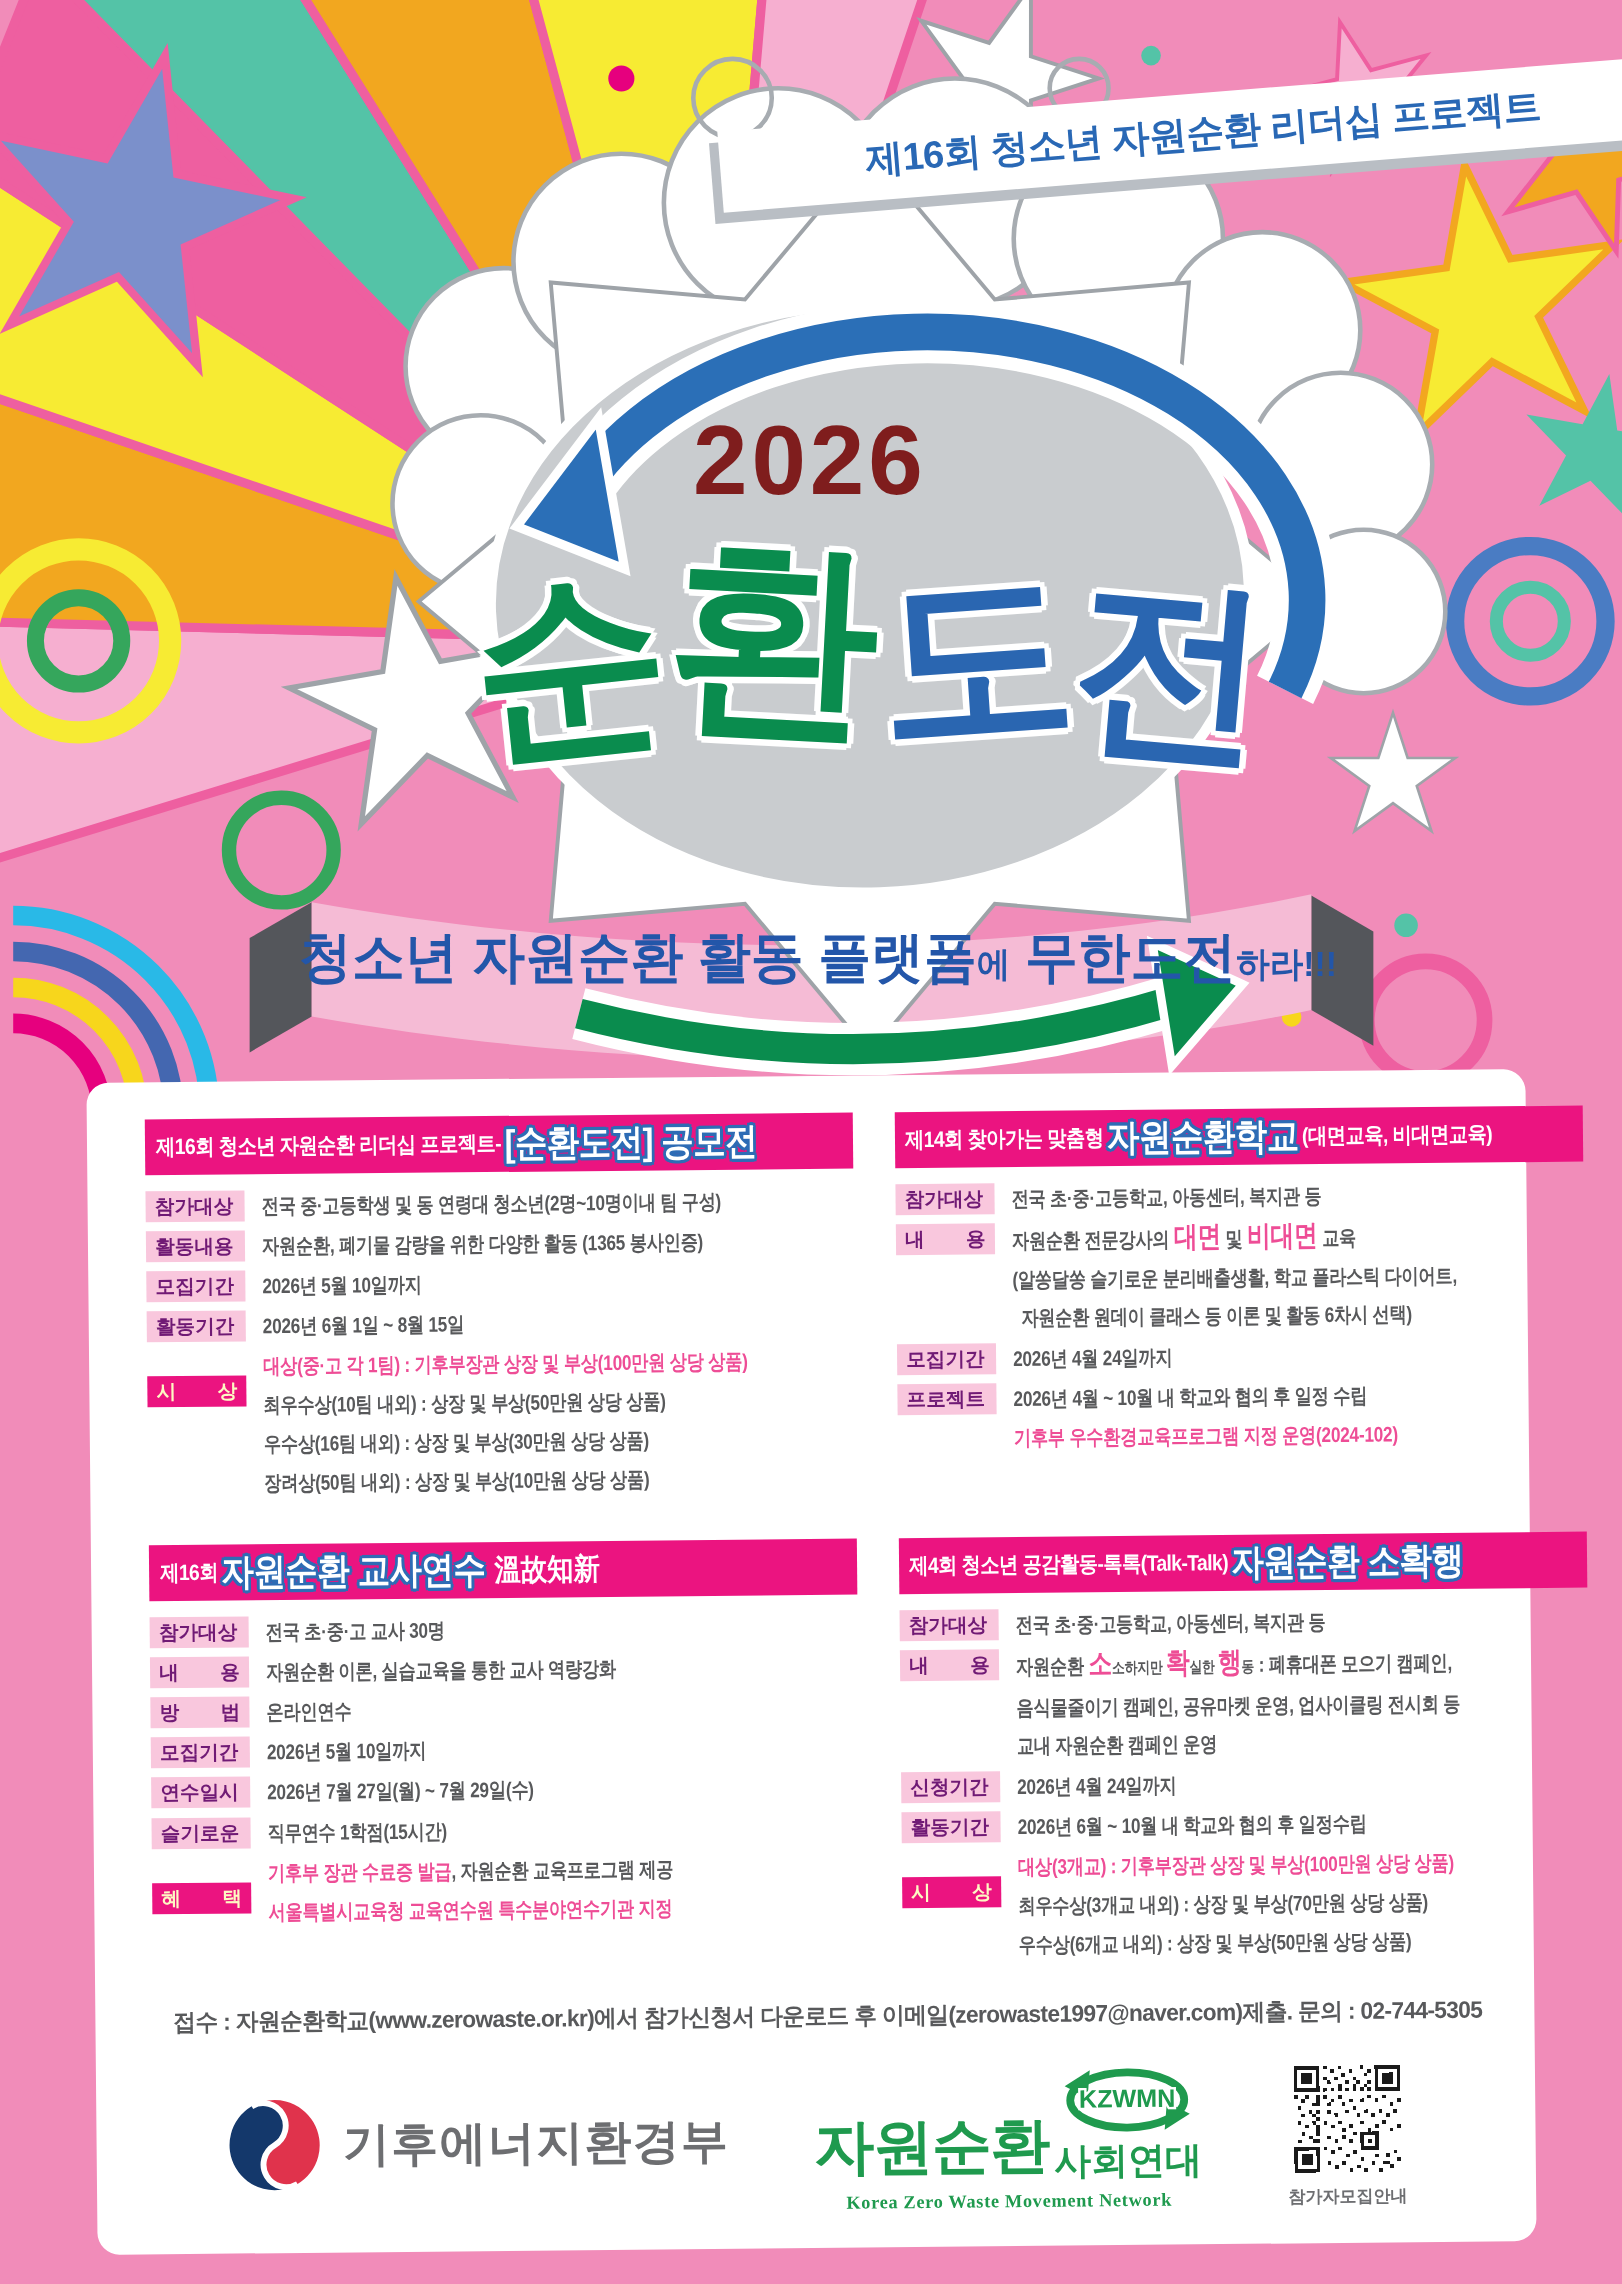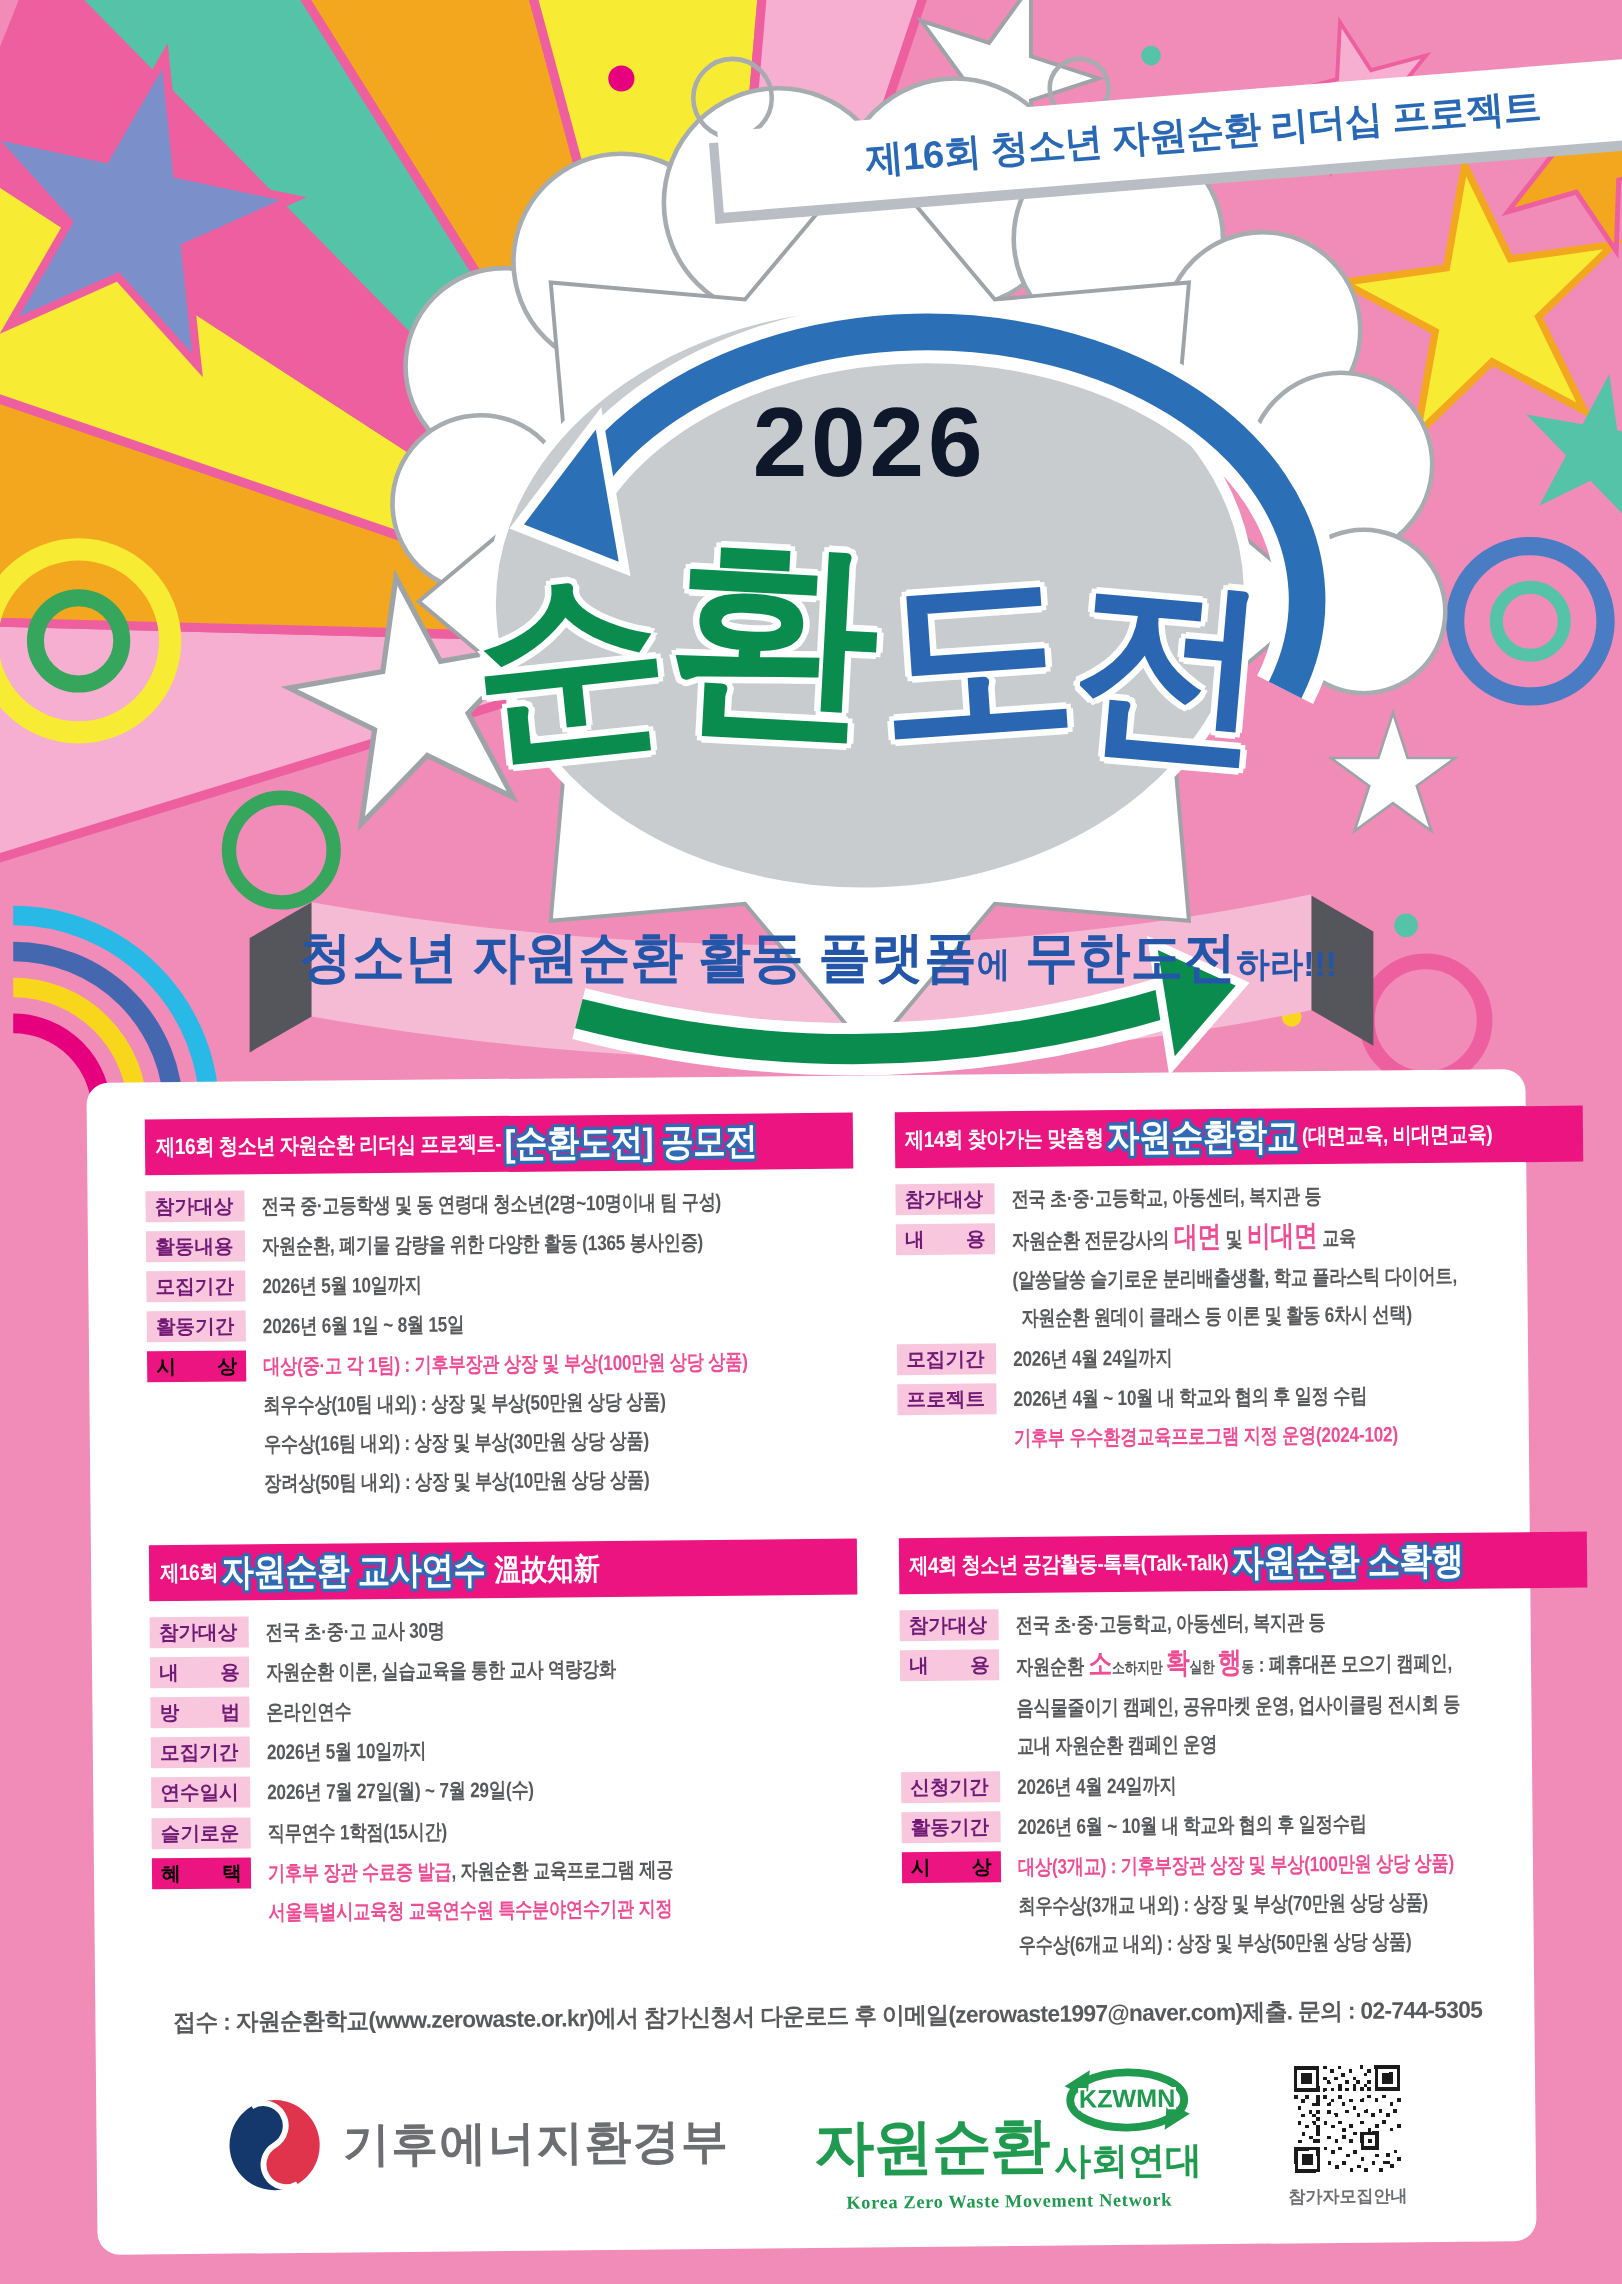--- a/index.html
+++ b/index.html
@@ -7,22 +7,22 @@
           font-family:"Liberation Sans","DejaVu Sans",sans-serif;}
   .layer{position:absolute;left:0;top:0;}
 
   
   .top-banner{position:absolute;left:719px;top:93px;width:968px;height:81px;background:#fff;
       transform:rotate(-4.6deg);box-shadow:-9.2px 10.5px 0 #b9bec4;display:flex;align-items:center;
       justify-content:center;z-index:6;}
   .top-banner span{font-size:38px;font-weight:800;color:#2968B5;letter-spacing:-0.7px;white-space:nowrap;}
 
   
-  .year{position:absolute;left:693px;top:386px;width:353px;text-align:center;z-index:5;
-        font-size:98px;font-weight:800;color:#0f172a;letter-spacing:3.9px;}
+  .year{position:absolute;left:693px;top:404px;width:353px;z-index:5;
+        font-size:98px;font-weight:800;color:#7f1d1d;letter-spacing:3.9px;}
   .title{position:absolute;left:445px;top:543px;width:850px;text-align:center;z-index:5;line-height:1;}
   .title span{display:inline-block;font-size:196px;font-weight:800;
      text-shadow:-6.5px 0 0 #fff,6.5px 0 0 #fff,0 -6.5px 0 #fff,0 6.5px 0 #fff,
                  -4.6px -4.6px 0 #fff,4.6px -4.6px 0 #fff,-4.6px 4.6px 0 #fff,4.6px 4.6px 0 #fff;}
   .t-g{color:#0A8C4E}.t-b{color:#2A66B1}
   .c1{transform:rotate(-6deg) translateY(10.5px);}
   .c2{transform:rotate(3deg) translateY(-10.5px);font-size:211px !important;}
   .c3{transform:rotate(-4deg) translateY(2.6px);}
   .c4{transform:rotate(5deg) translateY(14.4px);}
 
@@ -42,21 +42,21 @@
   .hpre,.hsuf{font-size:22px;color:#fff;font-weight:800;letter-spacing:-0.7px;}
   .hem{font-size:37px;color:#fff;font-weight:800;letter-spacing:-0.7px;margin:0 3.9px;
      text-shadow:-3.3px 0 0 #2E6CB5,3.3px 0 0 #2E6CB5,0 -3.3px 0 #2E6CB5,0 3.3px 0 #2E6CB5,
                  -2.6px -2.6px 0 #2E6CB5,2.6px -2.6px 0 #2E6CB5,-2.6px 2.6px 0 #2E6CB5,2.6px 2.6px 0 #2E6CB5;}
   .hsuf-cjk{font-size:30px;color:#fff;font-weight:800;margin-left:6.5px;}
 
   .row{display:flex;align-items:flex-start;margin-bottom:9.2px;}
   .chip{flex:0 0 99px;height:31px;line-height:31px;background:#F9C7DD;color:#701a75;font-weight:800;
       font-size:19.6px;text-align:justify;text-align-last:justify;padding:0 9.2px;box-sizing:border-box;
       margin-right:17px;}
-  .chip.hot{background:#EB1480;color:#000000;}
+  .chip.hot{background:#EB1480;color:#fef9c3;margin-top:25px;}
   .rc{flex:1;min-width:0;}
   .rc p{margin:0 0 7.8px;line-height:31px;font-size:21px;color:#58595B;font-weight:700;
       letter-spacing:-0.3px;white-space:nowrap;transform:scaleX(.82);transform-origin:left center;}
   .rc p:last-child{margin-bottom:0;}
   .m{color:#EE4D96 !important;}
   .big{font-size:29px;font-weight:800;color:#EE4D96;}
   .tiny{font-size:15.7px;}
   .ind{padding-left:10.5px;}
 
   

